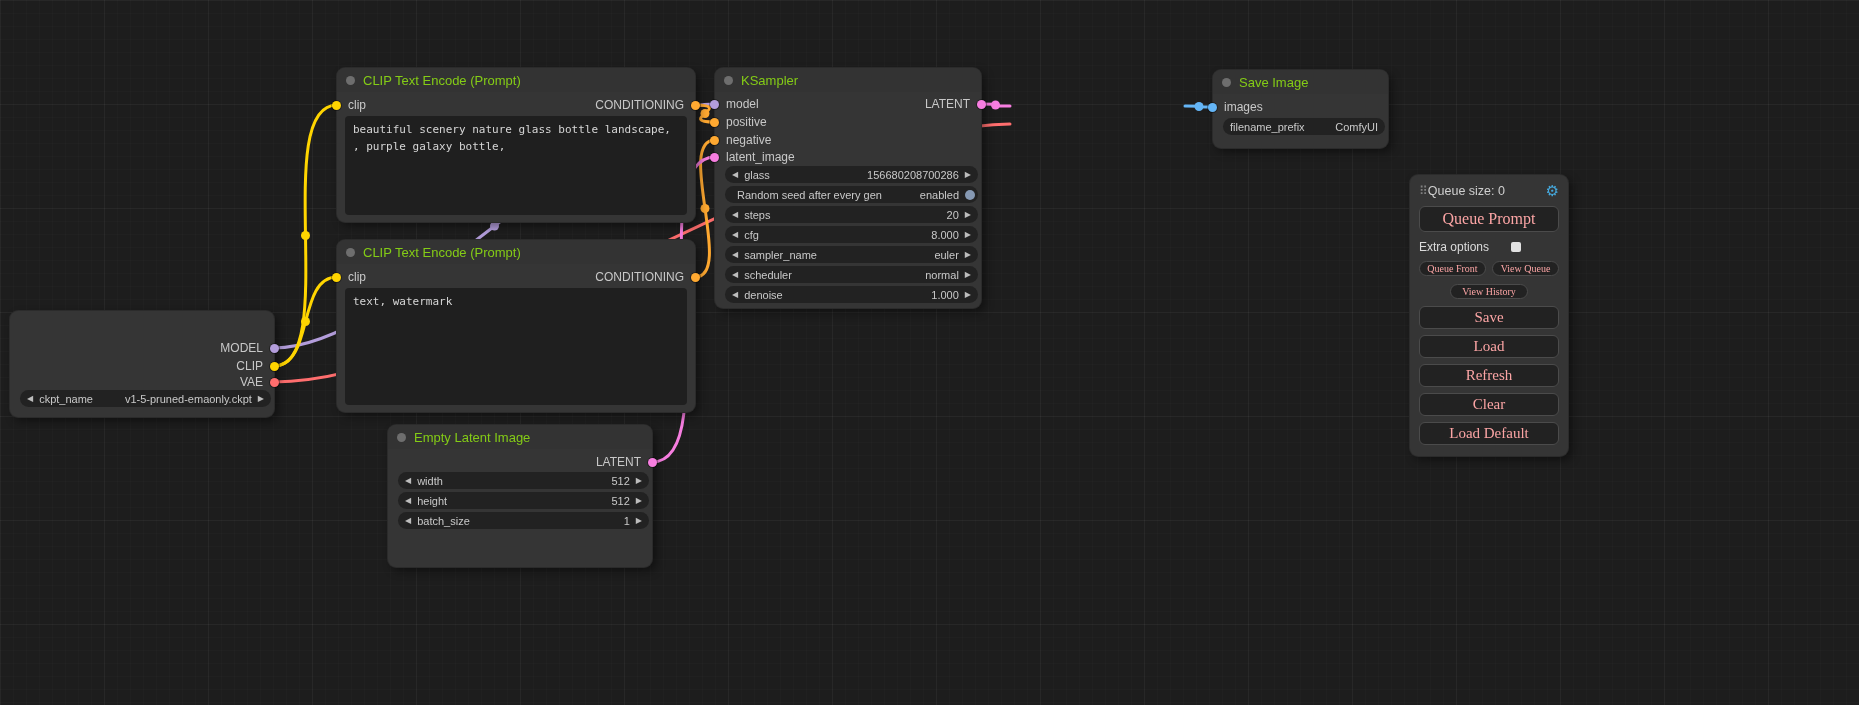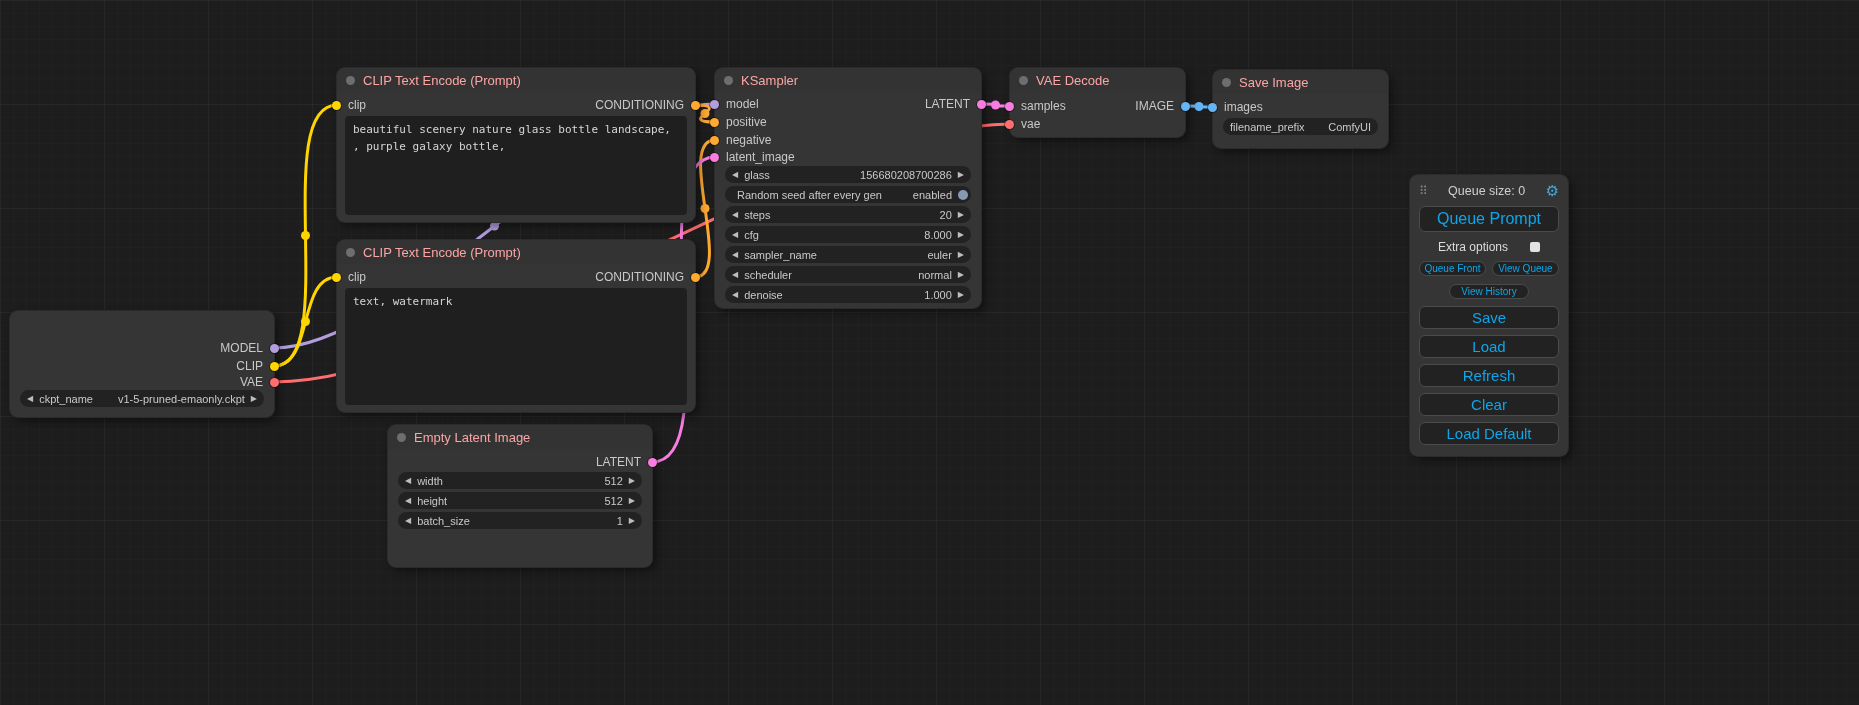--- a/index.html
+++ b/index.html
@@ -19,32 +19,32 @@
 
   #wires { position:absolute; left:0; top:0; z-index:1; }
 
   .node {
     position:absolute; z-index:2; background:#353535; border-radius:8px;
     box-shadow:0 0 0 1px #2b2b2b, 4px 4px 10px rgba(0,0,0,.45);
     color:#c8c8c8;
   }
   .node-title {
     height:24px; display:flex; align-items:center; gap:8px; padding:0 9px;
-    background:#333333; border-radius:8px 8px 0 0; font-size:13px; color:#fca5a5;
+    background:#333333; border-radius:8px 8px 0 0; font-size:13px; color:#84cc16;
     white-space:nowrap;
   }
   .tdot { width:9px; height:9px; border-radius:50%; background:#6e6e6e; flex:none; }
 
   .srow { position:absolute; display:flex; align-items:center; gap:7px; height:16px; font-size:12px; color:#c8c8c8; white-space:nowrap; }
   .srow.in  { left:-5px; }
   .srow.out { right:-5px; }
   .sdot { width:9px; height:9px; border-radius:50%; flex:none; box-shadow:0 0 0 1px rgba(0,0,0,.35); }
 
   .widget {
-    position:absolute; left:10px; right:10px; height:17px; background:#222222;
+    position:absolute; left:10px; right:3px; height:17px; background:#222222;
     border-radius:9px; display:flex; align-items:center; gap:6px; padding:0 7px;
     font-size:11px; color:#c9c9c9; white-space:nowrap; cursor:pointer;
   }
   .warrow { font-size:8px; color:#bdbdbd; line-height:1; flex:none; }
   .wlabel { flex:1; overflow:hidden; text-overflow:ellipsis; }
   .wvalue { text-align:right; }
   .widget.noarrow { padding:0 5px 0 12px; }
   .toggle-dot { width:10px; height:10px; border-radius:50%; flex:none; margin-right:-2px; }
 
   .ta {
@@ -54,30 +54,30 @@
     overflow:hidden;
   }
 
   .menu {
     position:absolute; left:1410px; top:175px; width:158px; z-index:3;
     background:#353535; border-radius:8px; padding:7px 9px 11px;
     box-shadow:0 0 0 1px #2b2b2b, 4px 4px 10px rgba(0,0,0,.45); color:#dcdcdc;
   }
   .menu-header { display:flex; align-items:center; font-size:12.5px; color:#cfcfcf; }
   .drag-handle { color:#808080; font-size:12px; flex:none; cursor:grab; }
-  .queue-size { flex:1; text-align:center; }
+  .queue-size { flex:1; }
   .gear { font-size:15px; flex:none; cursor:pointer; }
 
   .mbtn {
     display:block; width:100%; background:#222222; border:1px solid #4b4b4b;
-    border-radius:6px; color:#0ea5e9; font-family:Liberation Sans, sans-serif; cursor:pointer;
+    border-radius:6px; color:#fca5a5; font-family:Liberation Serif, serif; cursor:pointer;
   }
   .mbtn.primary { margin-top:6px; font-size:16px; padding:3px 0; }
   .mbtn.action  { margin-top:6px; font-size:15px; padding:2px 0; }
-  .extra-row { display:flex; justify-content:center; align-items:center; gap:22px; margin-top:8px; font-size:12px; }
+  .extra-row { display:flex; justify-content:flex-start; align-items:center; gap:22px; margin-top:8px; font-size:12px; }
   .checkbox { width:10px; height:10px; background:#e2e2e2; border-radius:2px; flex:none; cursor:pointer; }
   .btn-row { display:flex; gap:6px; margin-top:7px; }
   .mbtn.small { flex:1; font-size:10px; padding:1px 0; border-radius:9px; }
   .center-row { text-align:center; margin-top:5px; margin-bottom:7px; }
   .mbtn.inline { display:inline-block; width:auto; padding:1px 11px; font-size:10px; border-radius:9px; }
 </style>
 </head>
 <body>
 
 <div id="canvas">
@@ -247,38 +247,20 @@
       <span class="warrow">▶</span>
     </div>
     <div class="widget" style="top:218px">
       <span class="warrow">◀</span>
       <span class="wlabel">denoise</span>
       <span class="wvalue">1.000</span>
       <span class="warrow">▶</span>
     </div>
   </div>
 
-  <div class="node" style="left:1010px;top:68px;width:175px;height:69px">
-    <div class="node-title">
-      <span class="tdot"></span>
-      <span>VAE Decode</span>
-    </div>
-    <div class="srow in" style="top:30px">
-      <span class="sdot" style="background: rgb(247, 126, 224);"></span>
-      <span>samples</span>
-    </div>
-    <div class="srow in" style="top:48px">
-      <span class="sdot" style="background: rgb(255, 110, 110);"></span>
-      <span>vae</span>
-    </div>
-    <div class="srow out" style="top:30px">
-      <span>IMAGE</span>
-      <span class="sdot" style="background: rgb(100, 181, 246);"></span>
-    </div>
-  </div>
 
   <div class="node" style="left:1213px;top:70px;width:175px;height:78px">
     <div class="node-title">
       <span class="tdot"></span>
       <span>Save Image</span>
     </div>
     <div class="srow in" style="top:29px">
       <span class="sdot" style="background: rgb(100, 181, 246);"></span>
       <span>images</span>
     </div>

